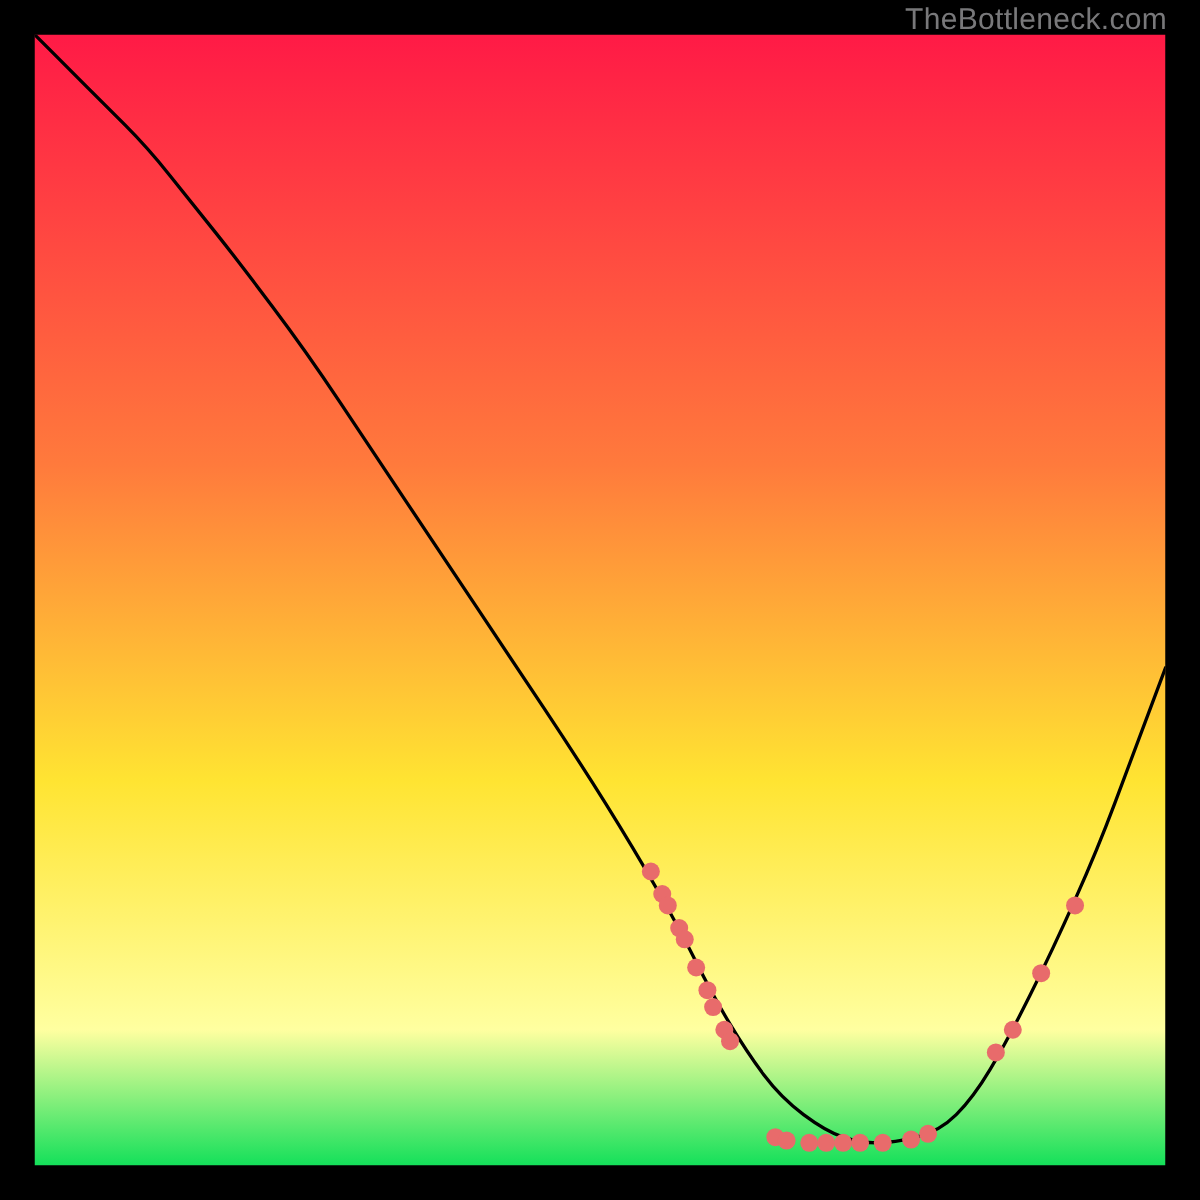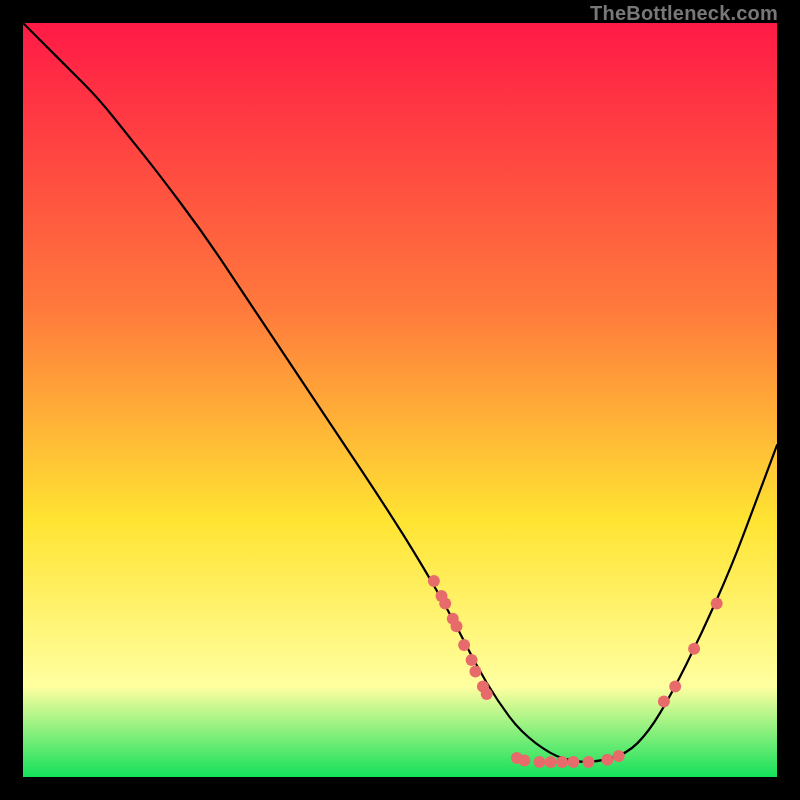--- a/index.html
+++ b/index.html
@@ -28,21 +28,21 @@
     top: 0;
     width: 754px;
     height: 754px;
   }
   .watermark {
     position: absolute;
     top: 2px;
     right: 22px;
     font-family: Arial, Helvetica, sans-serif;
     font-size: 20px;
-    font-weight: 700;
+    font-weight: 400;
     color: #78787a;
     letter-spacing: 0.2px;
     margin-left: 40px;
   }
 </style>
 </head>
 <body>
 <div class="stage">
 
   <div class="plot">

